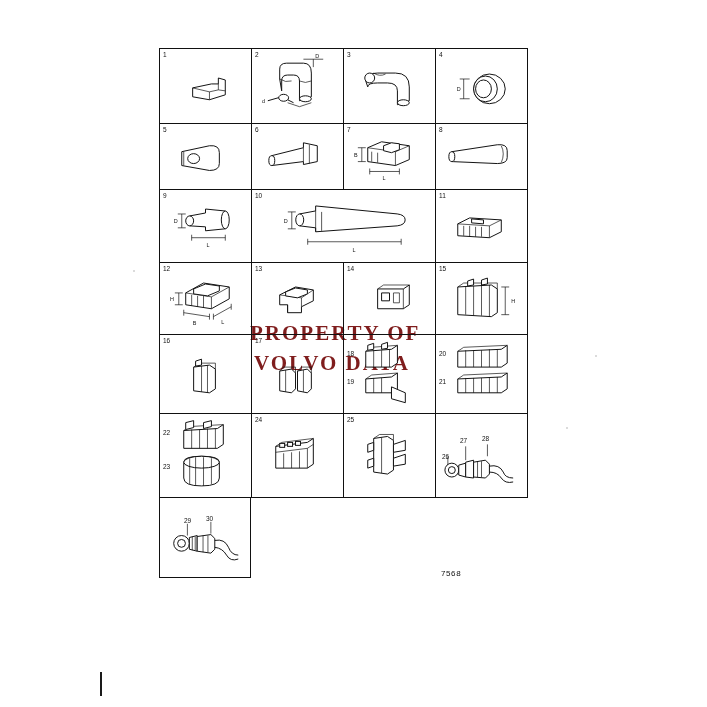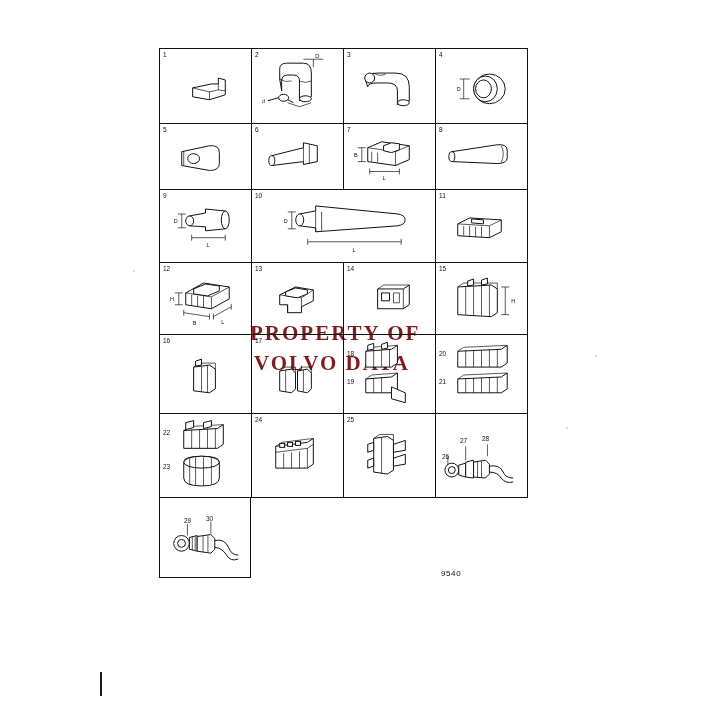--- a/index.html
+++ b/index.html
@@ -426,15 +426,15 @@
       <ellipse class="fillw" cx="22" cy="46" rx="4" ry="4"></ellipse>
       <path class="fillw" d="M30 40 L38 38 L38 54 L30 52 Z"></path>
       <path class="ln-thin" d="M33 39 L33 53 M36 39 L36 53"></path>
       <path class="fillw" d="M38 39 L52 37 L56 41 L56 52 L52 56 L38 54 Z"></path>
       <path class="ln-thin" d="M44 38 L44 55 M49 38 L49 55"></path>
       <path class="ln" d="M56 43 Q66 41 70 50 Q73 58 80 58"></path>
       <path class="ln" d="M56 50 Q64 51 68 58 Q72 65 80 62"></path>
     </svg>
   </div>
 
-  <div class="figno">9540</div>
+  <div class="figno">7568</div>
 
 </div>
 
 </body></html>

